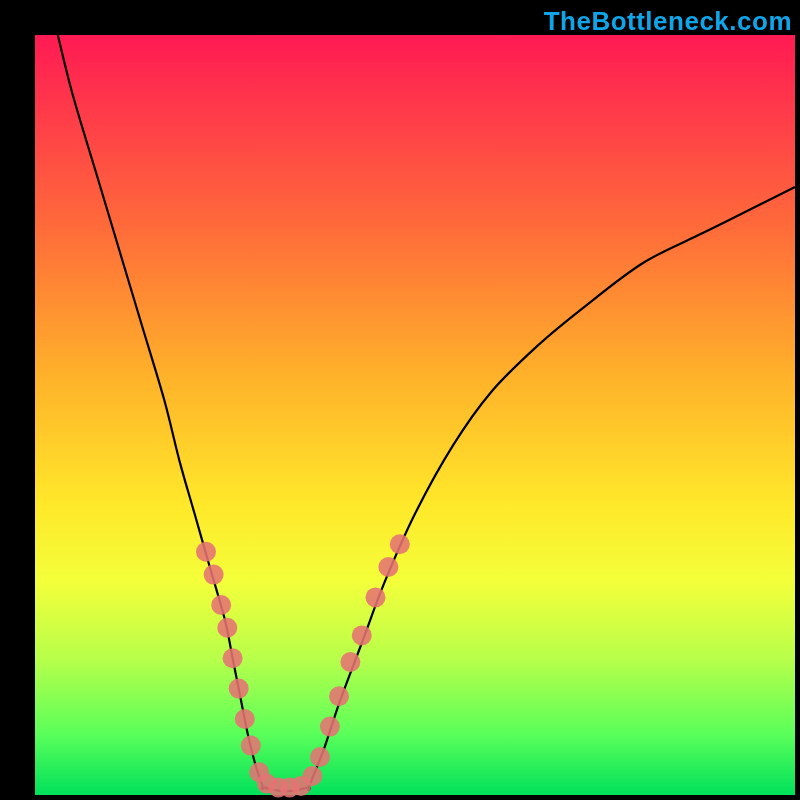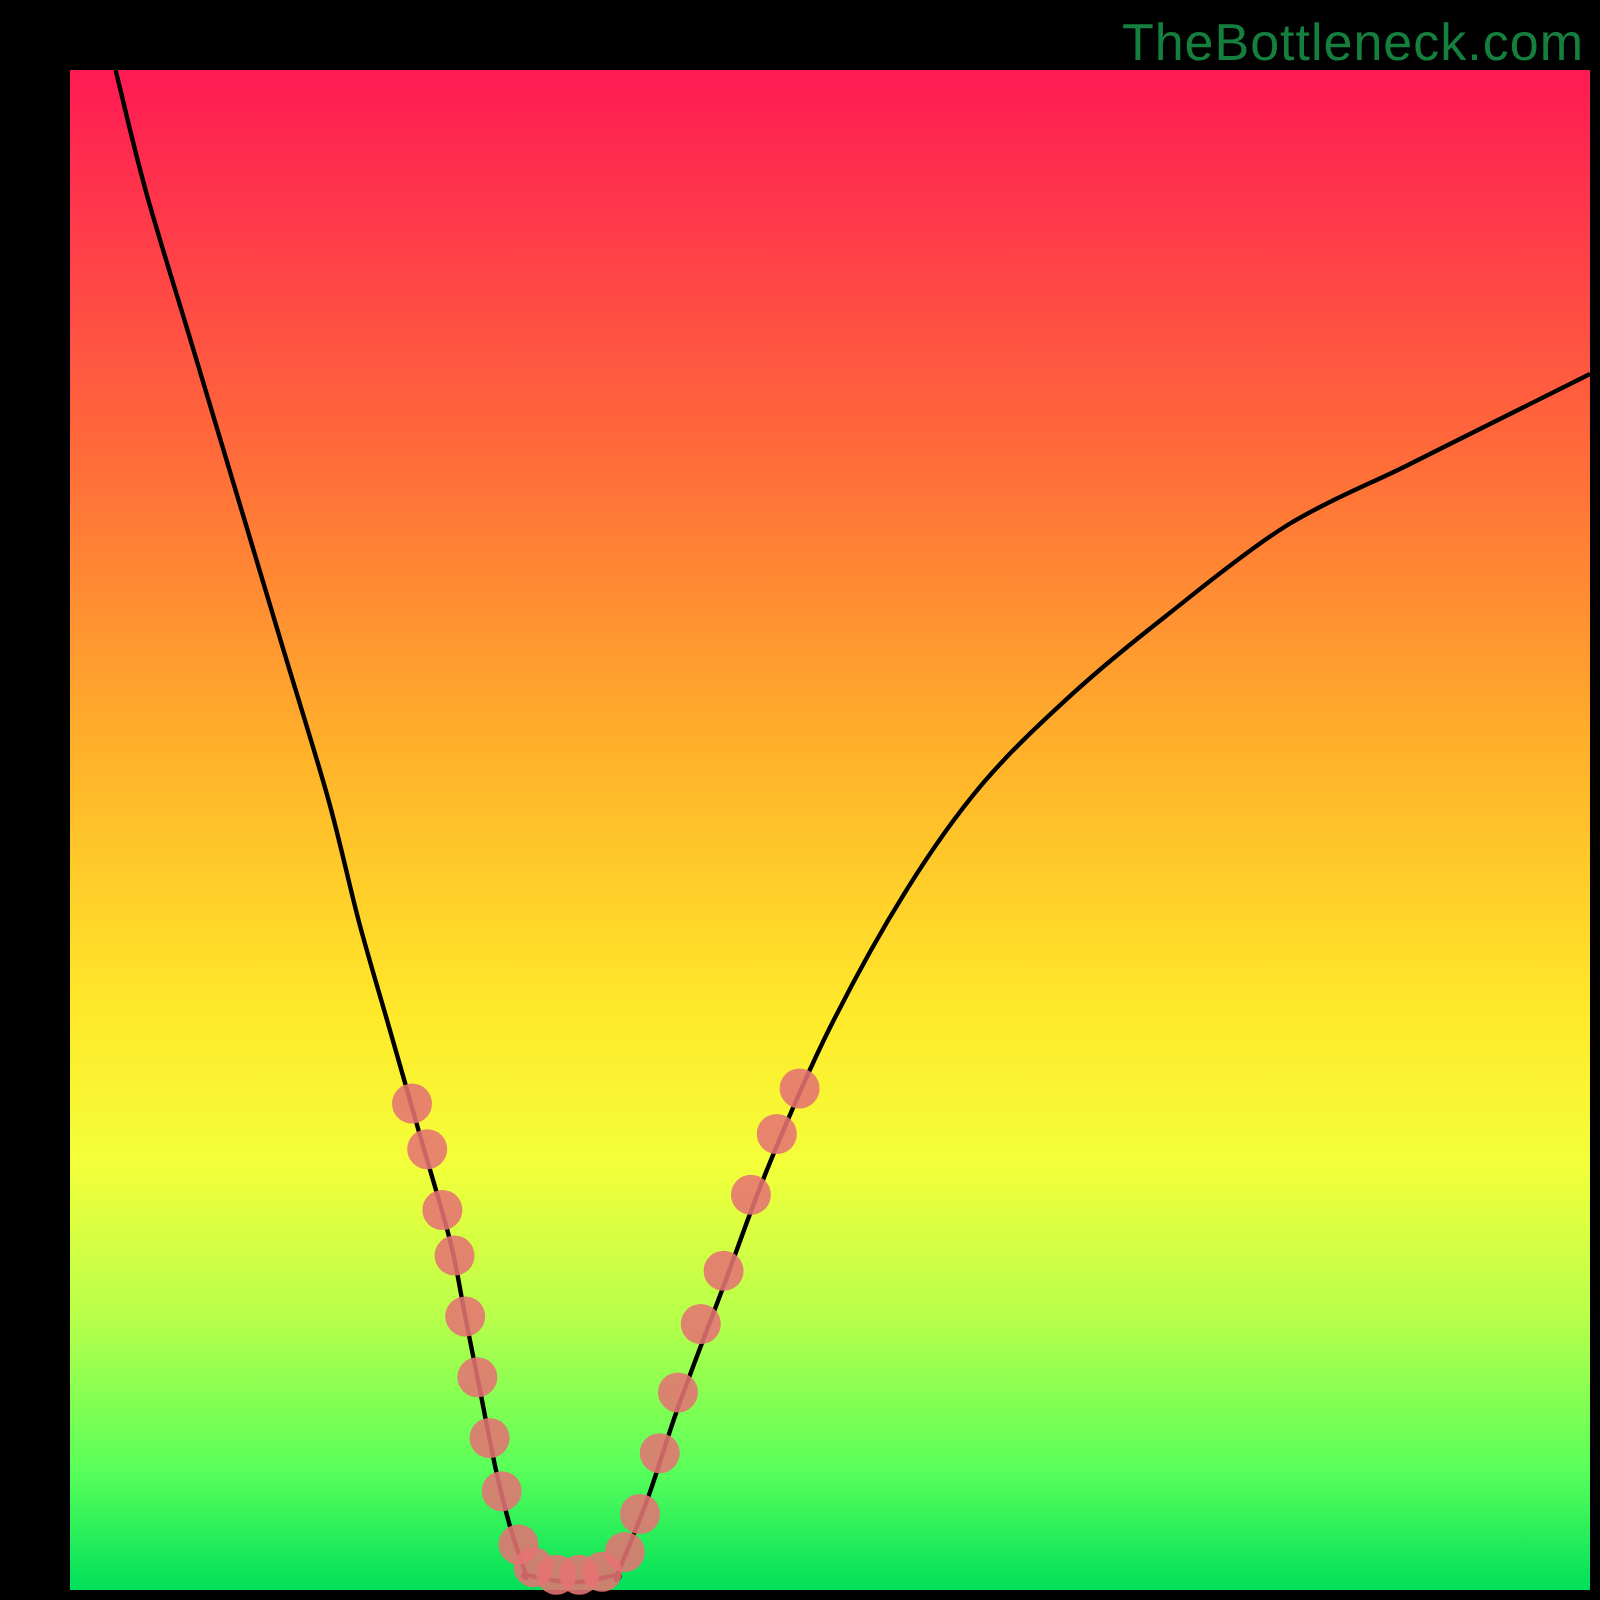--- a/index.html
+++ b/index.html
@@ -36,24 +36,24 @@
       #f3ff3a 72%,
       #b8ff4a 82%,
       #5aff5a 92%,
       #00e05a 100%
     );
   }
   .watermark {
     position: absolute;
     top: 6px;
     right: 8px;
-    color: #15803d;
+    color: #0ea5e9;
     font-size: 26px;
     letter-spacing: 0.5px;
-    font-weight: 400;
+    font-weight: 700;
     user-select: none;
   }
   svg.curve {
     position: absolute;
     left: 0;
     top: 0;
     width: 760px;
     height: 760px;
     overflow: visible;
   }

